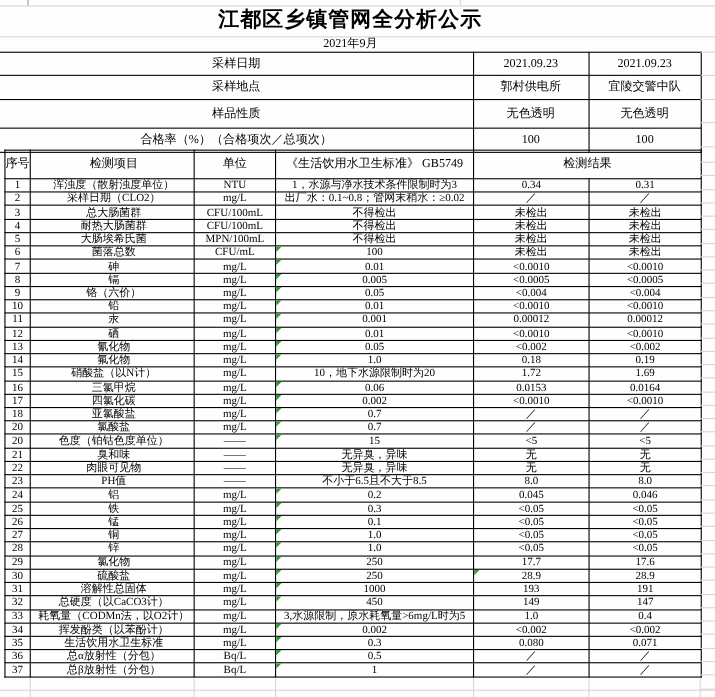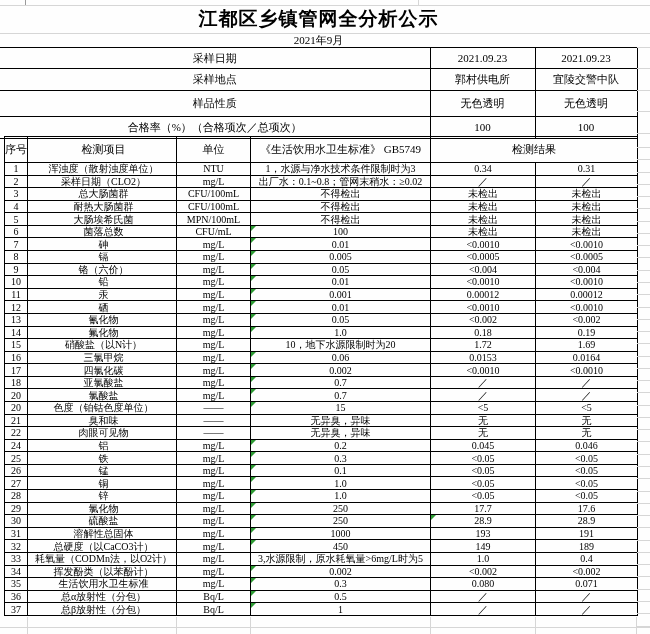--- a/index.html
+++ b/index.html
@@ -295,20 +295,28 @@
         </tr>
         <tr>
           <td class="c-no">22</td>
           <td class="c-item">肉眼可见物</td>
           <td class="c-unit">——</td>
           <td class="c-std">无异臭，异味</td>
           <td class="c-res">无</td>
           <td class="c-res">无</td>
         </tr>
         <tr>
+          <td class="c-no">23</td>
+          <td class="c-item">PH值</td>
+          <td class="c-unit">——</td>
+          <td class="c-std">不小于6.5且不大于8.5</td>
+          <td class="c-res">8.0</td>
+          <td class="c-res">8.0</td>
+        </tr>
+        <tr>
           <td class="c-no">24</td>
           <td class="c-item">铝</td>
           <td class="c-unit">mg/L</td>
           <td class="c-std">0.2<span class="flag"></span></td>
           <td class="c-res">0.045</td>
           <td class="c-res">0.046</td>
         </tr>
         <tr>
           <td class="c-no">25</td>
           <td class="c-item">铁</td>
@@ -364,21 +372,21 @@
           <td class="c-std">1000<span class="flag"></span></td>
           <td class="c-res">193</td>
           <td class="c-res">191</td>
         </tr>
         <tr>
           <td class="c-no">32</td>
           <td class="c-item">总硬度（以CaCO3计）</td>
           <td class="c-unit">mg/L</td>
           <td class="c-std">450<span class="flag"></span></td>
           <td class="c-res">149</td>
-          <td class="c-res">189</td>
+          <td class="c-res">147</td>
         </tr>
         <tr>
           <td class="c-no">33</td>
           <td class="c-item">耗氧量（CODMn法，以O2计）</td>
           <td class="c-unit">mg/L</td>
           <td class="c-std">3,水源限制，原水耗氧量&gt;6mg/L时为5</td>
           <td class="c-res">1.0</td>
           <td class="c-res">0.4</td>
         </tr>
         <tr>

